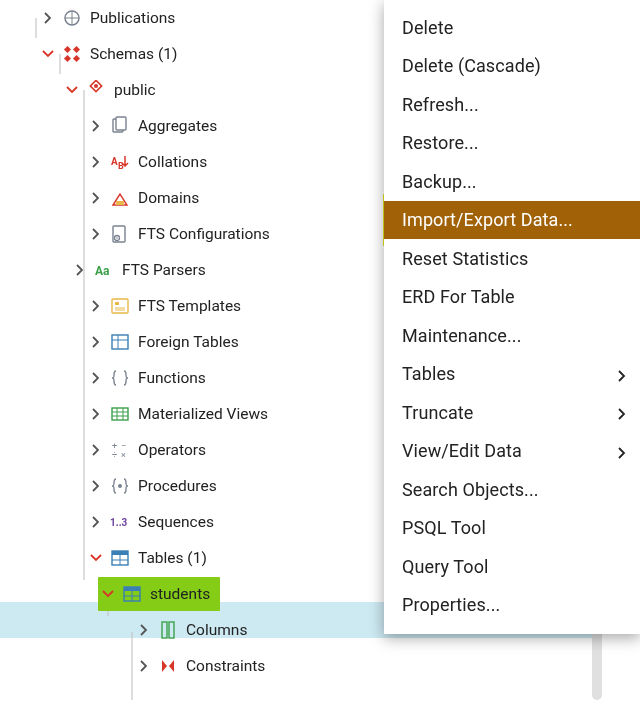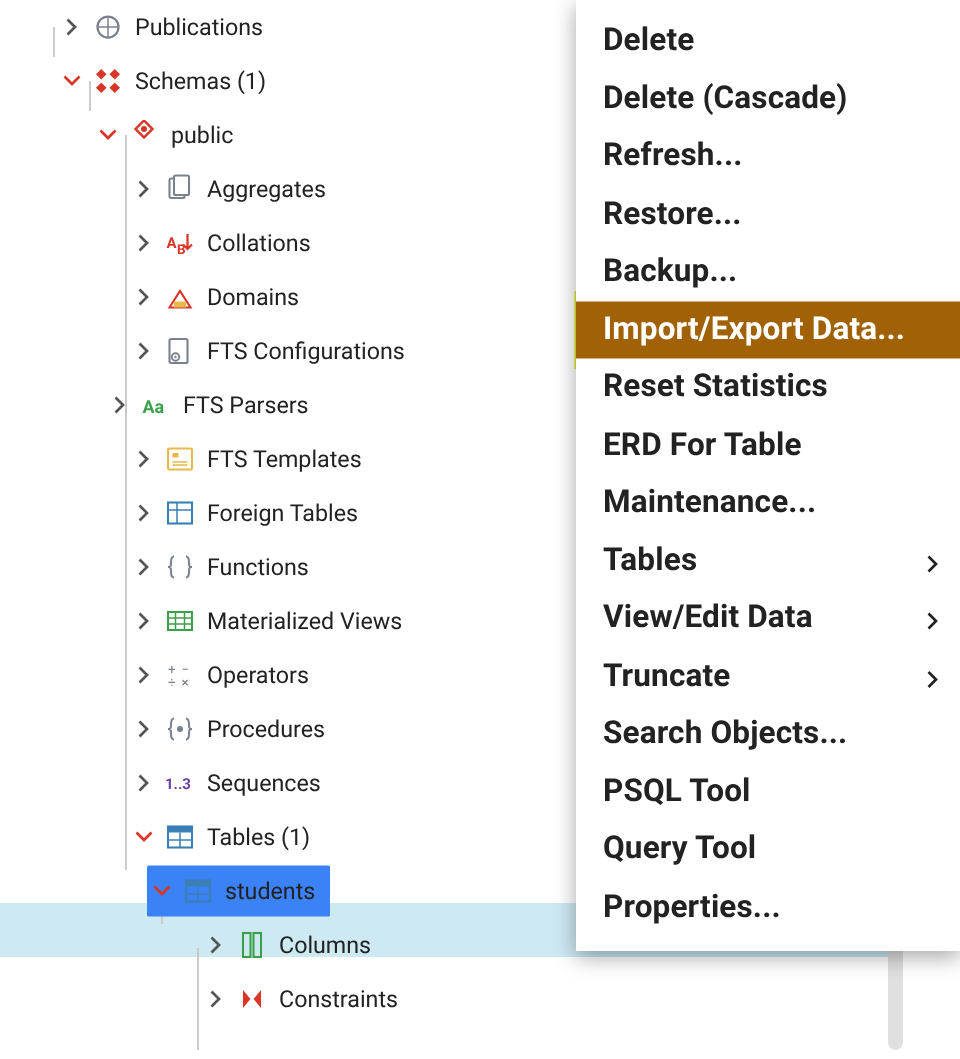--- a/index.html
+++ b/index.html
@@ -10,25 +10,25 @@
 .row{display:flex;align-items:center;height:36px;position:relative;z-index:1;}
 .chev{width:12px;height:12px;display:inline-block;flex:0 0 12px;position:relative;}
 .chev svg{width:12px;height:12px;display:block;}
 .chev.r path{stroke:#555;}
 .chev.d path{stroke:#d9362a;}
 .icon{width:20px;height:20px;display:flex;align-items:center;justify-content:center;flex:0 0 20px;margin-left:8px;margin-right:8px;}
 .icon svg{width:20px;height:20px;display:block;}
 .label{white-space:nowrap;}
 .tlines{stroke:#c6c6c6;stroke-width:1.2;}
 
-.hl{background:#3b82f6;display:inline-flex;align-items:center;height:34px;border-radius:1px;}
+.hl{background:#84cc16;display:inline-flex;align-items:center;height:34px;border-radius:1px;}
 
 .menu{position:absolute;left:384px;top:0;width:256px;background:#fff;box-shadow:0 4px 14px rgba(0,0,0,0.35);padding:8px 0 10px;z-index:5;}
 .mitem{height:38.5px;display:flex;align-items:center;padding-left:18px;padding-right:12px;position:relative;cursor:default;}
-.mitem span.ml{flex:1;font-size:21px;letter-spacing:0.1px;font-weight:bold;}
+.mitem span.ml{flex:1;font-size:18px;letter-spacing:0.1px;}
 .mitem .arr{width:12px;height:12px;}
 .mitem.sel{background:#a16207;color:#fff;}
 .mitem.sel span.ml{color:#fff;}
 .hlbox{position:absolute;left:383px;top:194px;width:257px;height:52px;background:#e2e821;z-index:4;}
 
 .scroll{position:absolute;right:38px;top:620px;width:10px;height:80px;background:#e0e0e0;border-radius:5px;}
 
 .guides{position:absolute;left:0;top:0;width:385px;height:706px;pointer-events:none;z-index:0;}
 </style>
 </head>
@@ -381,32 +381,32 @@
   <div class="mitem">
       <span class="ml">Maintenance...</span>
     </div>
   <div class="mitem">
       <span class="ml">Tables</span>
       <span class="arr"><svg viewBox="0 0 12 12">
           <path d="M3 1 L8 6 L3 11" fill="none" stroke="#222" stroke-width="1.8"></path>
         </svg></span>
     </div>
   <div class="mitem">
+      <span class="ml">Truncate</span>
+      <span class="arr"><svg viewBox="0 0 12 12">
+          <path d="M3 1 L8 6 L3 11" fill="none" stroke="#222" stroke-width="1.8"></path>
+        </svg></span>
+    </div>
+  <div class="mitem">
       <span class="ml">View/Edit Data</span>
       <span class="arr"><svg viewBox="0 0 12 12">
           <path d="M3 1 L8 6 L3 11" fill="none" stroke="#222" stroke-width="1.8"></path>
         </svg></span>
     </div>
   <div class="mitem">
-      <span class="ml">Truncate</span>
-      <span class="arr"><svg viewBox="0 0 12 12">
-          <path d="M3 1 L8 6 L3 11" fill="none" stroke="#222" stroke-width="1.8"></path>
-        </svg></span>
-    </div>
-  <div class="mitem">
       <span class="ml">Search Objects...</span>
     </div>
   <div class="mitem">
       <span class="ml">PSQL Tool</span>
     </div>
   <div class="mitem">
       <span class="ml">Query Tool</span>
     </div>
   <div class="mitem">
       <span class="ml">Properties...</span>

